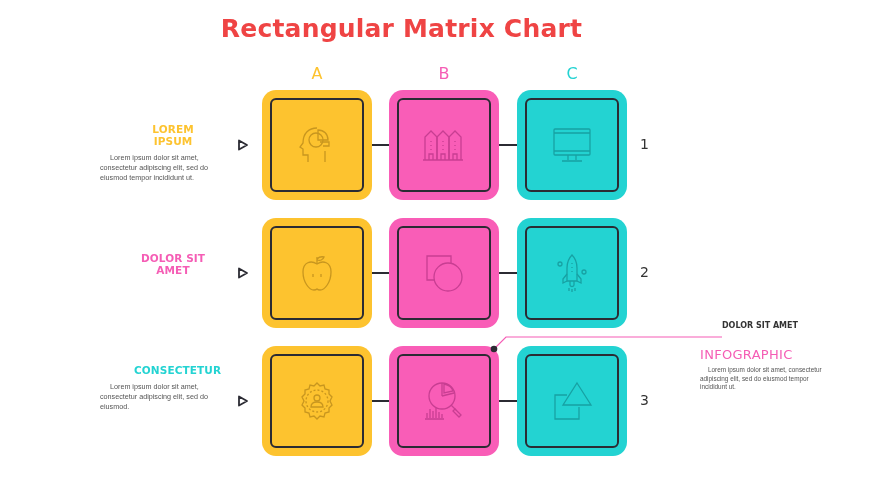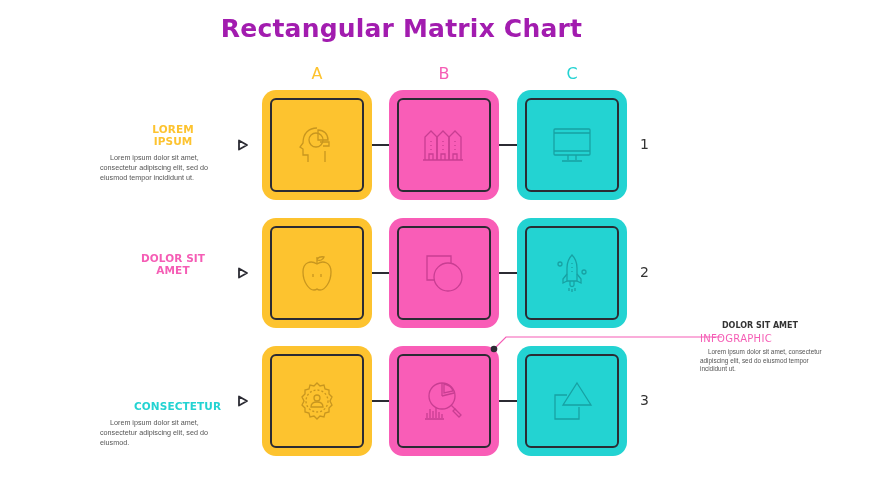--- a/index.html
+++ b/index.html
@@ -1,20 +1,20 @@
 <!DOCTYPE html>
 <html><head>
 <meta charset="utf-8">
 <style>
   * { box-sizing: border-box; margin: 0; padding: 0; }
   html, body { width: 889px; height: 500px; background: #ffffff; overflow: hidden; }
   body { position: relative; font-family: "Liberation Sans", sans-serif; color: #444; }
 
   .title { position: absolute; left: 0; width: 803px; top: 14px; text-align: center;
-    font-family: "DejaVu Sans", sans-serif; font-weight: bold; font-size: 25px; color: #a21caf; letter-spacing: 0.2px; }
+    font-family: "DejaVu Sans", sans-serif; font-weight: bold; font-size: 25px; color: #ef4444; letter-spacing: 0.2px; }
 
   .col-letter { position: absolute; top: 64px; width: 110px; text-align: center;
     font-family: "DejaVu Sans", sans-serif; font-size: 16px; }
 
   .row-label { position: absolute; left: 100px; width: 112px; }
   .row-label .h { text-align: center; font-family: "DejaVu Sans", sans-serif; font-weight: bold; font-size: 10.5px; letter-spacing: 0.1px; margin-left: 34px; }
   .row-label .p { margin-top: 6px; font-size: 7.2px; line-height: 9.8px; color: #555; text-indent: 10px; }
 
   .arrow { position: absolute; left: 237px; width: 12px; height: 12px; }
 
@@ -22,40 +22,40 @@
 
   .cell { position: absolute; width: 110px; height: 110px; border-radius: 14px; }
   .cell .inner { position: absolute; left: 8px; top: 8px; right: 8px; bottom: 8px; border: 2px solid #2b2b33; border-radius: 6px; }
   .cell svg { position: absolute; left: 32px; top: 32px; width: 46px; height: 46px; }
 
   .link { position: absolute; height: 2px; background: #2b2b33; }
 
   .callout-line { position: absolute; }
   .callout { position: absolute; left: 700px; top: 321px; width: 125px; }
   .callout .h { text-align: right; padding-right: 27px; font-family: "DejaVu Sans", sans-serif; font-weight: bold; font-size: 8px; color: #333; }
-  .callout .s { text-align: left; padding-right: 33px; margin-top: 3px; font-family: "DejaVu Sans", sans-serif; font-size: 10px; color: #f55db5; letter-spacing: 0.3px; }
+  .callout .s { text-align: left; padding-right: 33px; margin-top: 17px; font-family: "DejaVu Sans", sans-serif; font-size: 13px; color: #f55db5; letter-spacing: 0.3px; }
   .callout .p { margin-top: 4px; font-size: 6.4px; line-height: 8.6px; color: #555; text-indent: 8px; }
 </style>
 </head>
 <body>
 
 <div class="title">Rectangular Matrix Chart</div>
 
 <div class="col-letter" style="left:262px;color:#fdc32f">A</div>
 <div class="col-letter" style="left:389px;color:#f55db5">B</div>
 <div class="col-letter" style="left:517px;color:#23d3d2">C</div>
 
 <div class="row-label" style="top:123px">
   <div class="h" style="color:#fdc32f">LOREM IPSUM</div>
   <div class="p">Lorem ipsum dolor sit amet, consectetur adipiscing elit, sed do eiusmod tempor incididunt ut.</div>
 </div>
 <div class="row-label" style="top:252px">
   <div class="h" style="color:#f55db5">DOLOR SIT AMET</div>
 </div>
-<div class="row-label" style="top:400px">
+<div class="row-label" style="top:364px">
   <div class="h" style="color:#23d3d2">CONSECTETUR</div>
   <div class="p">Lorem ipsum dolor sit amet, consectetur adipiscing elit, sed do eiusmod.</div>
 </div>
 
 <svg class="arrow" style="top:139px" viewBox="0 0 12 12">
     <path d="M2 1.5 L10 6 L2 10.5 Z" fill="none" stroke="#2b2b33" stroke-width="1.8" stroke-linejoin="round"></path>
   </svg>
 <svg class="arrow" style="top:267px" viewBox="0 0 12 12">
     <path d="M2 1.5 L10 6 L2 10.5 Z" fill="none" stroke="#2b2b33" stroke-width="1.8" stroke-linejoin="round"></path>
   </svg>

